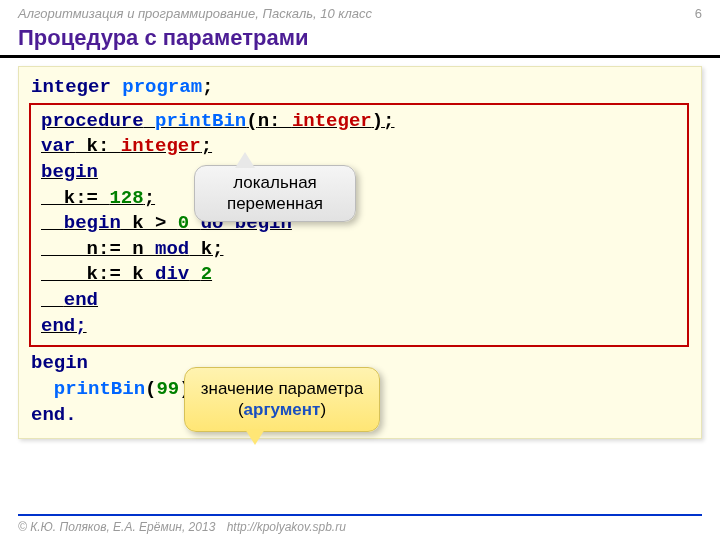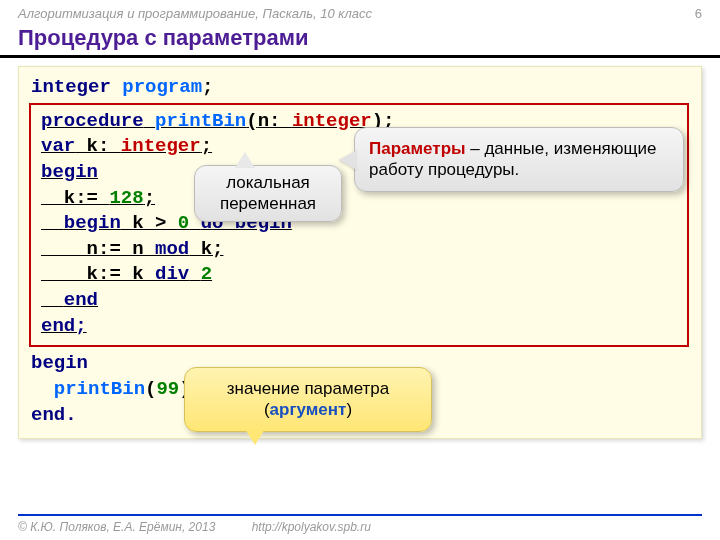--- a/index.html
+++ b/index.html
@@ -107,21 +107,21 @@
     position: absolute;
     bottom: 6px;
     left: 18px;
     right: 18px;
     font-size: 12px;
     color: #9a9a9a;
     font-style: italic;
     border-top: 2px solid #0033cc;
     padding-top: 4px;
   }
-  .footer .url { margin-left: 33px; }
+  .footer .url { margin-left: 8px; }
   .hl-red { color: #c00000; font-weight: bold; font-style: normal;}
   .hl-blue { color: #1a4fc0; font-weight: bold; font-style: normal;}
 </style>
 </head>
 <body>
 
 <div class="header-breadcrumb">Алгоритмизация и программирование, Паскаль, 10 класс</div>
 <div class="page-num">6</div>
 <div class="title">Процедура с параметрами</div>
 
@@ -146,31 +146,27 @@
     <div style="white-space:pre;"><span class="plain">    n:= n </span><span class="kw">mod</span><span class="plain"> k;</span></div>
     <div style="white-space:pre;"><span class="plain">    k:= k </span><span class="kw">div</span><span class="plain"> </span><span class="num">2</span></div>
     <div style="white-space:pre;"><span class="plain">  </span><span class="kw">end</span></div>
     <div><span class="kw">end;</span></div>
   </div>
 
   <div><span class="kw">begin</span></div>
   <div style="white-space:pre;"><span class="plain">  </span><span class="id-blue">printBin</span><span class="plain">(</span><span class="num">99</span><span class="plain">)</span></div>
   <div><span class="kw">end.</span></div>
 
-  <div class="callout gray" style="top:98px; left:175px; width:148px; text-align:center; padding:6px 8px;">
+  <div class="callout gray" style="top:98px; left:175px; width:162px; text-align:center; padding:6px 8px;">
     <div class="callout-tail tail-up-gold"></div>
     <span>локальная переменная</span>
   </div>
 
-  <div class="callout gray" style="top:60px; left:335px; width:330px;">
-    <div class="callout-tail tail-left"></div>
-    <span class="hl-red">Параметры</span><span> – данные, изменяющие работу процедуры.</span>
-  </div>
 
-  <div class="callout gold" style="top:300px; left:165px; width:248px;">
+  <div class="callout gold" style="top:300px; left:165px; width:196px;">
     <div class="callout-tail tail-down-gold"></div>
     <span>значение параметра (</span><span class="hl-blue">аргумент</span><span>)</span>
   </div>
 </div>
 
 <div class="footer">
   <span>© К.Ю. Поляков, Е.А. Ерёмин, 2013</span>
   <span class="url">http://kpolyakov.spb.ru</span>
 </div>
 

